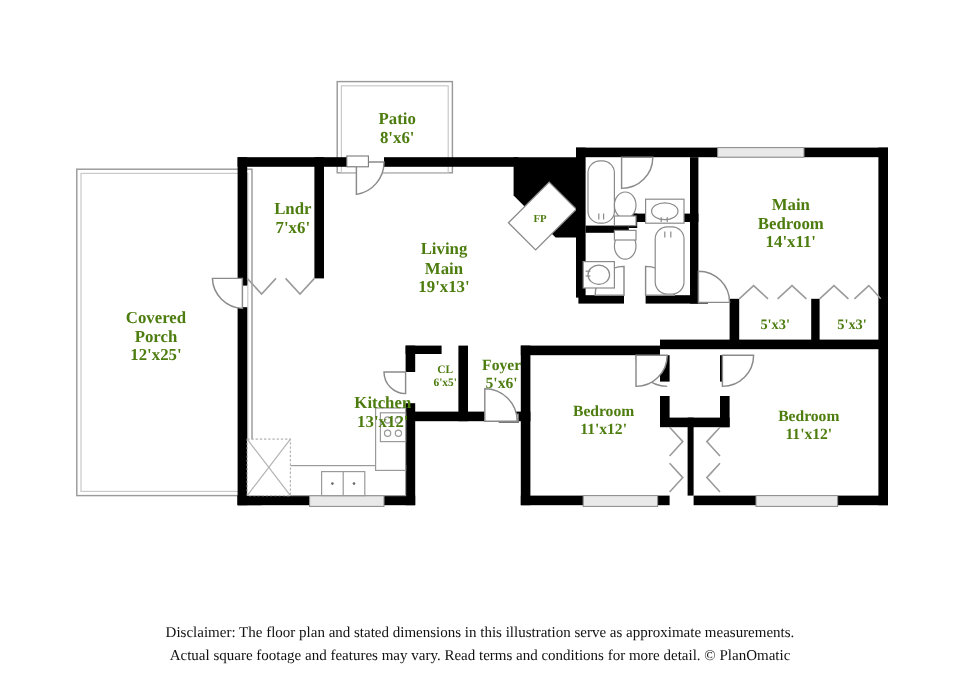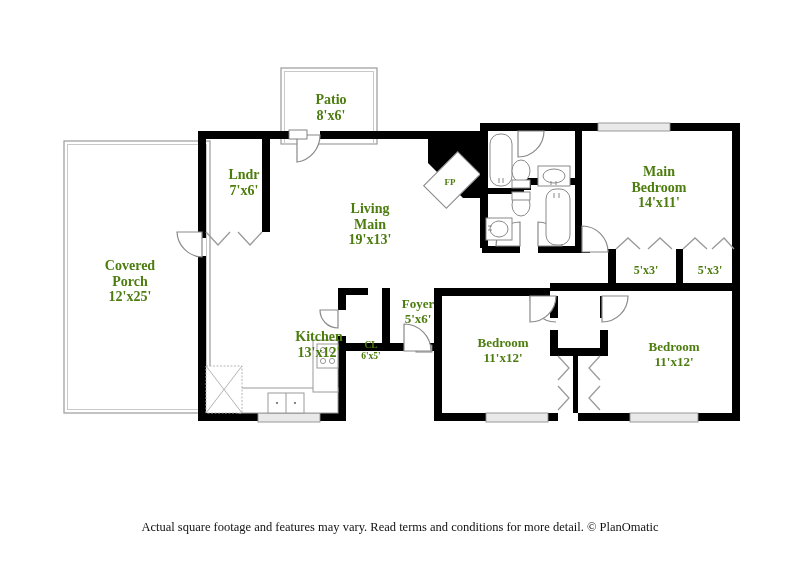--- a/index.html
+++ b/index.html
@@ -262,21 +262,21 @@
 <div class="label" style="left:279px;top:329px;font-size:14px;transform:translate(-50%,0);margin-left:40px;">
   <span class="ln">Kitchen</span>
   <span class="ln">13'x12'</span>
 </div>
 
 <div class="label" style="left:418px;top:297px;font-size:13px;transform:translate(-50%,0);">
   <span class="ln">Foyer</span>
   <span class="ln">5'x6'</span>
 </div>
 
-<div class="label" style="left:371px;top:304px;font-size:9.5px;transform:translate(-50%,0);margin-top:36px;">
+<div class="label" style="left:371px;top:304px;font-size:9.5px;transform:translate(-50%,0);">
   <span class="ln">CL</span>
   <span class="ln">6'x5'</span>
 </div>
 
 <div class="label" style="left:503px;top:336px;font-size:13px;transform:translate(-50%,0);">
   <span class="ln">Bedroom</span>
   <span class="ln">11'x12'</span>
 </div>
 
 <div class="label" style="left:674px;top:340px;font-size:13px;transform:translate(-50%,0);">
@@ -290,14 +290,15 @@
 
 <div class="label" style="left:710px;top:264px;font-size:12px;transform:translate(-50%,0);">
   <span class="ln">5'x3'</span>
 </div>
 
 <div class="label" style="left:450px;top:177px;font-size:9px;transform:translate(-50%,0);">
   <span class="ln">FP</span>
 </div>
 
 <div class="disclaimer">
+  <span>Disclaimer: The floor plan and stated dimensions in this illustration serve as approximate measurements.</span>
   <span>Actual square footage and features may vary. Read terms and conditions for more detail. © PlanOmatic</span>
 </div>
 
 </body></html>

